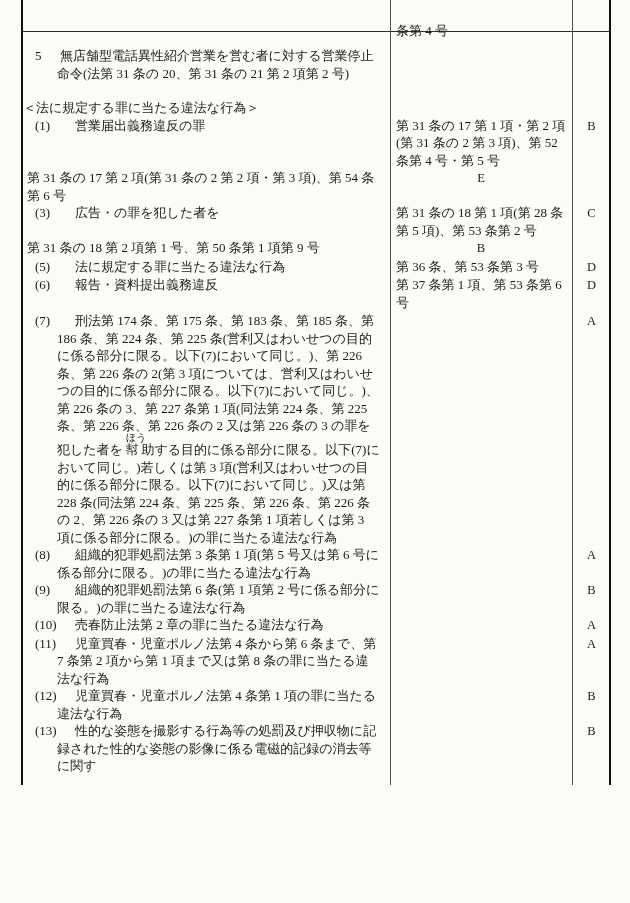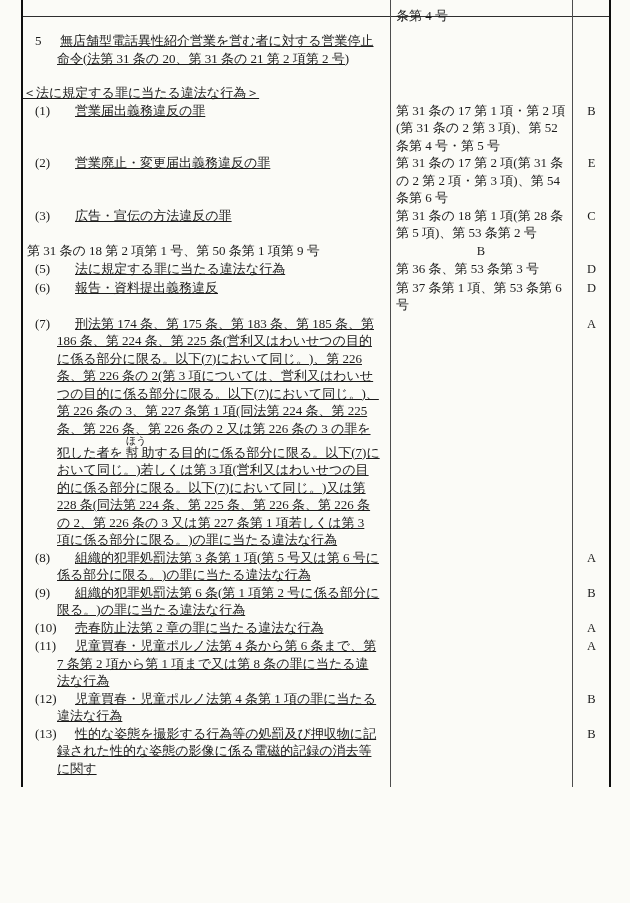--- a/index.html
+++ b/index.html
@@ -13,23 +13,23 @@
   }
   .sheet{position:relative;width:630px;height:903px;overflow:hidden;}
   .tbl{position:absolute;left:21px;top:0;width:590px;}
   .vline{position:absolute;top:0;bottom:0;width:1px;background:#4d4d4d;}
   .vline.outer{width:2px;background:#0f0f0f;}
   .vl-0{left:0;}
   .vl-1{left:369px;}
   .vl-2{left:551px;}
   .vl-3{left:588px;}
   .grid{display:grid;grid-template-columns:369px 182px 39px;}
-  .top-row{height:17px;border-bottom:1px solid #2e2e2e;box-sizing:border-box;}
+  .top-row{height:17px;border-bottom:1px solid #2e2e2e;box-sizing:border-box;margin-top:15px;}
   .body{padding:15px 0 10px 0;}
-  .c1{box-sizing:border-box;padding:0 10px 0 14px;text-decoration:underline;}
+  .c1{box-sizing:border-box;padding:0 10px 0 14px;}
   .c1 p{margin:0;}
   .hang{padding-left:36px;text-indent:-22px;}
   .flush{padding-left:2px;}
   .c2{box-sizing:border-box;padding:0 6px 0 6px;}
   .c2-top{padding-top:7px;}
   .c3{box-sizing:border-box;text-align:center;font-size:12.5px;padding-top:1px;}
   .num{display:inline-block;width:40px;text-indent:0;}
   .num5{display:inline-block;width:25px;text-indent:0;}
   .spacer{height:17px;}
   ruby rt{font-size:10px;line-height:1;padding-left:8px;}
@@ -68,29 +68,26 @@
 
       <div id="items-a">
           <div class="grid">
             <div class="c1 hang">
               <p><span class="num">(1)</span><span>営業届出義務違反の罪</span></p>
             </div>
             <div class="c2">第 31 条の 17 第 1 項・第 2 項(第 31 条の 2 第 3 項)、第 52 条第 4 号・第 5 号</div>
             <div class="c3">B</div>
           </div>
           <div class="grid">
-            <div class="c1 hang">
-              <p><span class="num">(2)</span><span>営業廃止・変更届出義務違反の罪</span></p>
-            </div>
             <div class="c2">第 31 条の 17 第 2 項(第 31 条の 2 第 2 項・第 3 項)、第 54 条第 6 号</div>
             <div class="c3">E</div>
           </div>
           <div class="grid">
             <div class="c1 hang">
-              <p><span class="num">(3)</span><span>広告・宣伝の方法違反の罪</span></p>
+              <p><span class="num">(3)</span><span>広告・の罪を犯した者を</span></p>
             </div>
             <div class="c2">第 31 条の 18 第 1 項(第 28 条第 5 項)、第 53 条第 2 号</div>
             <div class="c3">C</div>
           </div>
           <div class="grid">
             <div class="c2">第 31 条の 18 第 2 項第 1 号、第 50 条第 1 項第 9 号</div>
             <div class="c3">B</div>
           </div>
           <div class="grid">
             <div class="c1 hang">

